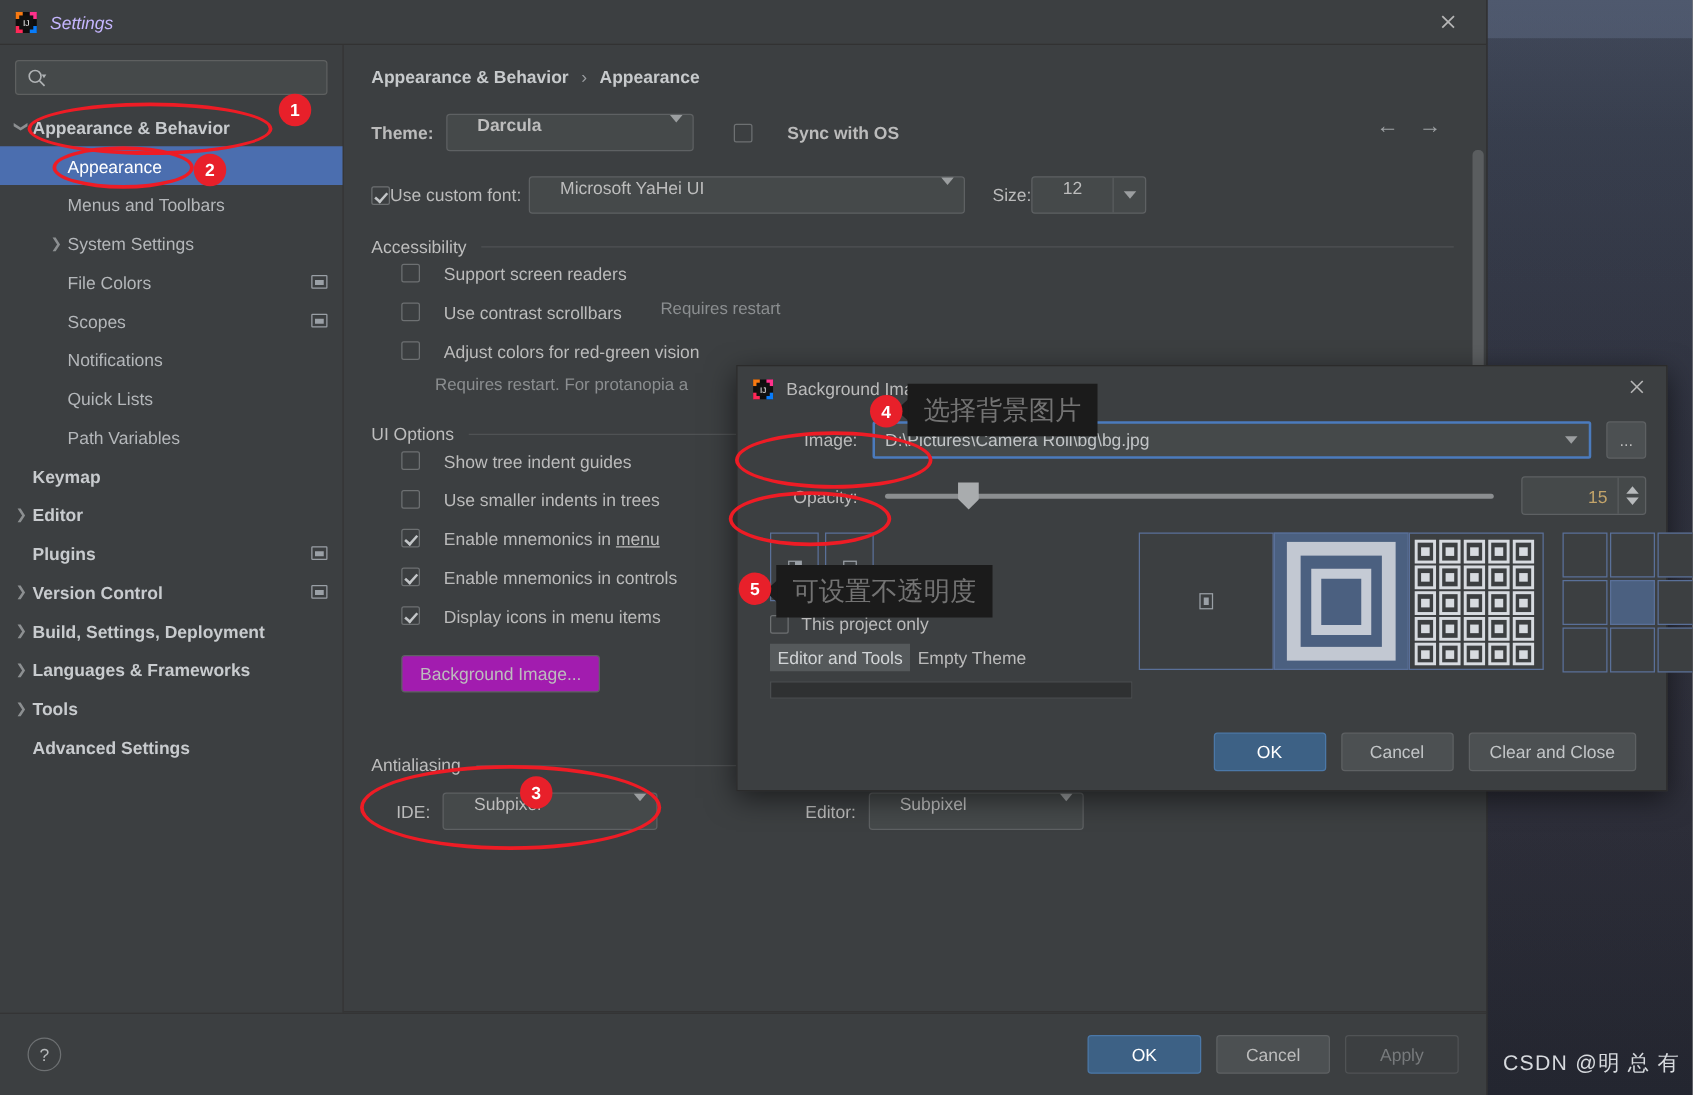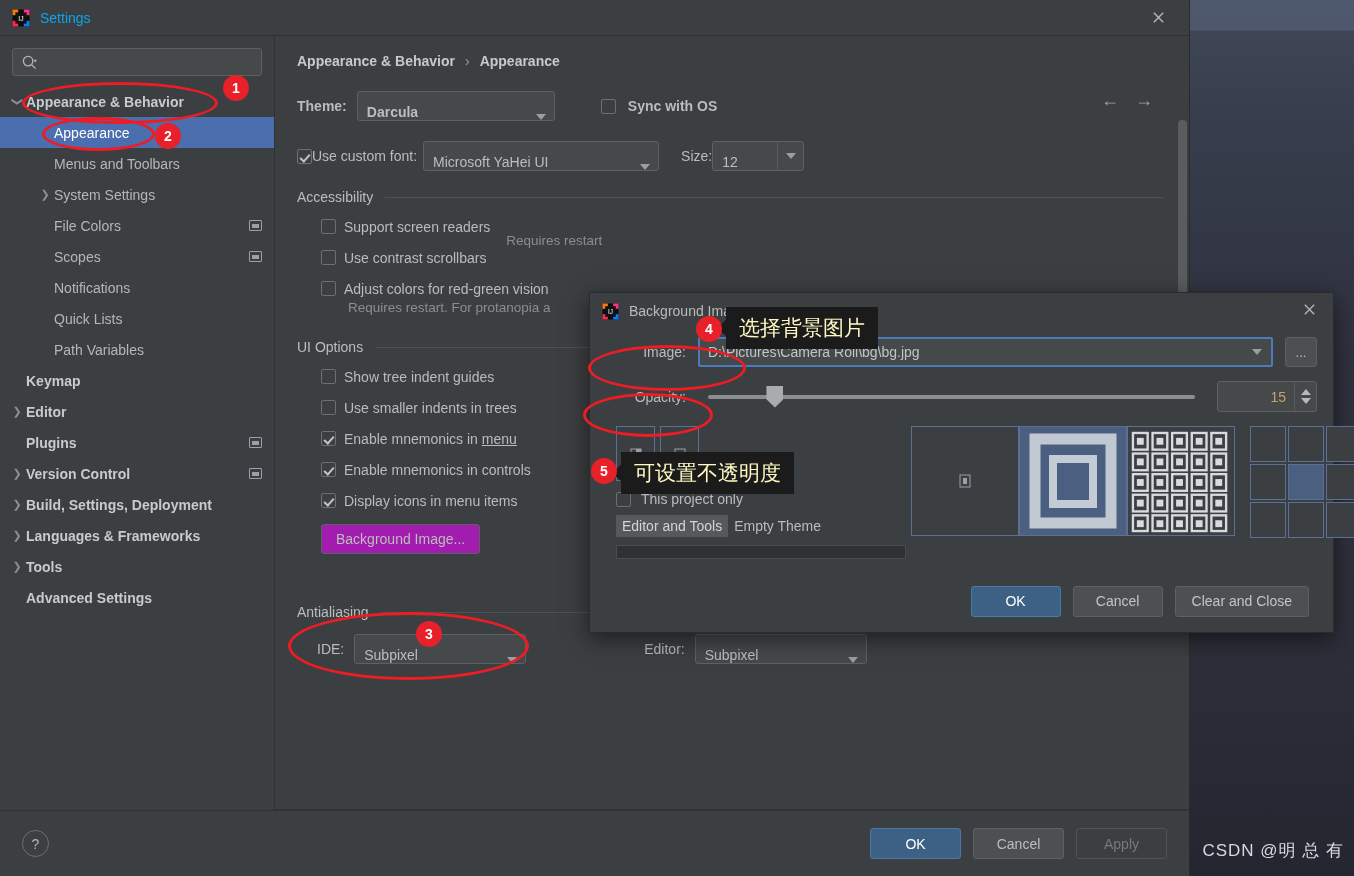--- a/index.html
+++ b/index.html
@@ -30,21 +30,21 @@
     border-right: 1px solid #2b2b2b;
     display: flex; flex-direction: column;
   }
   .title-bar {
     height: 36px; background: #3c3f41;
     display: flex; align-items: center;
     border-bottom: 1px solid #323232;
     flex: 0 0 36px;
   }
   .tb-icon { width: 18px; height: 18px; margin-left: 12px; margin-right: 10px; flex:0 0 auto;}
-  .tb-title { color: #0ea5e9; font-size: 14px; }
+  .tb-title { color: #c4b5fd; font-size: 14px; font-style: italic; }
   .tb-close {
     margin-left: auto; margin-right: 18px;
     width: 26px; height: 26px;
     display:flex; align-items:center; justify-content:center;
     color: #b6b6b6; font-size: 19px; line-height: 1;
   }
 
   .body-area { flex: 1 1 auto; display:flex; min-height:0; position:relative; }
 
   
@@ -107,22 +107,22 @@
     position:absolute; right: 36px; top: 54px;
     display:flex; gap: 16px; color:#9ea1a4; font-size: 18px;
   }
   .nav-arrows span { cursor: default; }
 
   .row { display:flex; align-items:center; }
   .lbl { color:#bbbbbb; font-size:14px; }
 
   .combo {
     background:#45494a; border:1px solid #5e6163; border-radius:3px;
-    height: 30px; display:flex; align-items:flex-end;
-    color:#bdbdbd; font-size:14px; padding-left:9px; position:relative;
+    height: 30px; display:flex; align-items:flex-start;
+    color:#bdbdbd; font-size:14px; padding-left:24px; position:relative;
   }
   .combo .caret {
     margin-left:auto; width:26px; display:flex; align-items:center; justify-content:center;
   }
   .caret-tri {
     width:0;height:0;border-left:5px solid transparent;border-right:5px solid transparent;
     border-top:6px solid #9b9ea0;
   }
 
   .checkbox {
@@ -132,21 +132,21 @@
   .checkbox.checked::after {
     content:""; position:absolute; left:3px; top:6px; width:4px; height:8px;
     border-right:2px solid #c3c6c8; border-bottom:2px solid #c3c6c8;
     transform: rotate(42deg); top:2px; left:4px;
   }
 
   .group-header { display:flex; align-items:center; gap:12px; margin-top: 18px;}
   .group-header .gh-text { color:#bdbdbd; font-size:14px; white-space:nowrap; }
   .group-header .gh-line { flex:1 1 auto; height:1px; background:#4f5254; }
 
-  .opt-row { display:flex; align-items:center; gap:8px; height:31px; padding-left:24px;}
+  .opt-row { display:flex; align-items:flex-start; gap:19px; height:31px; padding-left:24px;}
   .opt-row .otext { color:#bbbbbb; font-size:14px; }
   .muted { color:#8b8e90; font-size:13.5px; }
   .sub-note { padding-left:51px; color:#8b8e90; font-size:13.5px; margin-top:-4px;}
   .underline-m { text-decoration: underline; }
 
   .btn {
     background:#a21caf; border:1px solid #5e6163; border-radius:3px;
     color:#bdbdbd; font-size:14px; height:30px; padding:0 14px;
     display:inline-flex; align-items:center; justify-content:center;
   }
@@ -257,21 +257,21 @@
     z-index:60; pointer-events:none;
   }
   .anno-num {
     position:absolute; z-index:62;
     width:26px;height:26px;border-radius:50%;
     background:#e8202a; color:#fff; font-size:14px; font-weight:bold;
     display:flex;align-items:center;justify-content:center;
   }
   .anno-tip {
     position:absolute; z-index:61;
-    background:#1b1b1b; color:#fef9c3;
+    background:#1b1b1b; color:#737373;
     font-size:21px; padding:7px 13px; white-space:nowrap;
   }
   .anno-tip::before {
     content:""; position:absolute; left:-9px; top:50%; transform:translateY(-50%);
     border-top:9px solid transparent; border-bottom:9px solid transparent;
     border-right:10px solid #1b1b1b;
   }
   .watermark {
     position:absolute; right:10px; bottom:14px; z-index:70;
     color:#d7dade; font-size:17px; letter-spacing:1px;
@@ -414,30 +414,30 @@
       </div>
 
       <div class="row" style="margin-top:22px; gap:10px;font-weight:bold;">
         <span class="lbl">Theme:</span>
         <div class="combo" style="width:198px;">
           <span>Darcula</span>
           <span class="caret">
               <i class="caret-tri"></i>
             </span>
         </div>
-        <div class="row" style="gap:12px; margin-left:36px;text-align:right;">
+        <div class="row" style="gap:28px; margin-left:22px;text-align:right;">
           <span class="checkbox"></span>
           <span class="lbl">Sync with OS</span>
         </div>
       </div>
 
       <div class="row" style="margin-top:20px; ">
         <span class="checkbox checked"></span>
         <span class="lbl">Use custom font:</span>
-        <div class="combo" style="width:236px; margin-left:6px;">
+        <div class="combo" style="width:349px; margin-left:6px;">
           <span>Microsoft YaHei UI</span>
           <span class="caret">
               <i class="caret-tri"></i>
             </span>
         </div>
         <span class="lbl" style="margin-left:22px;">Size:</span>
         <div class="combo" style="width:92px;">
           <span>12</span>
           <span class="caret" style="border-left:1px solid #5a5d5f;height:100%;">
               <i class="caret-tri"></i>

